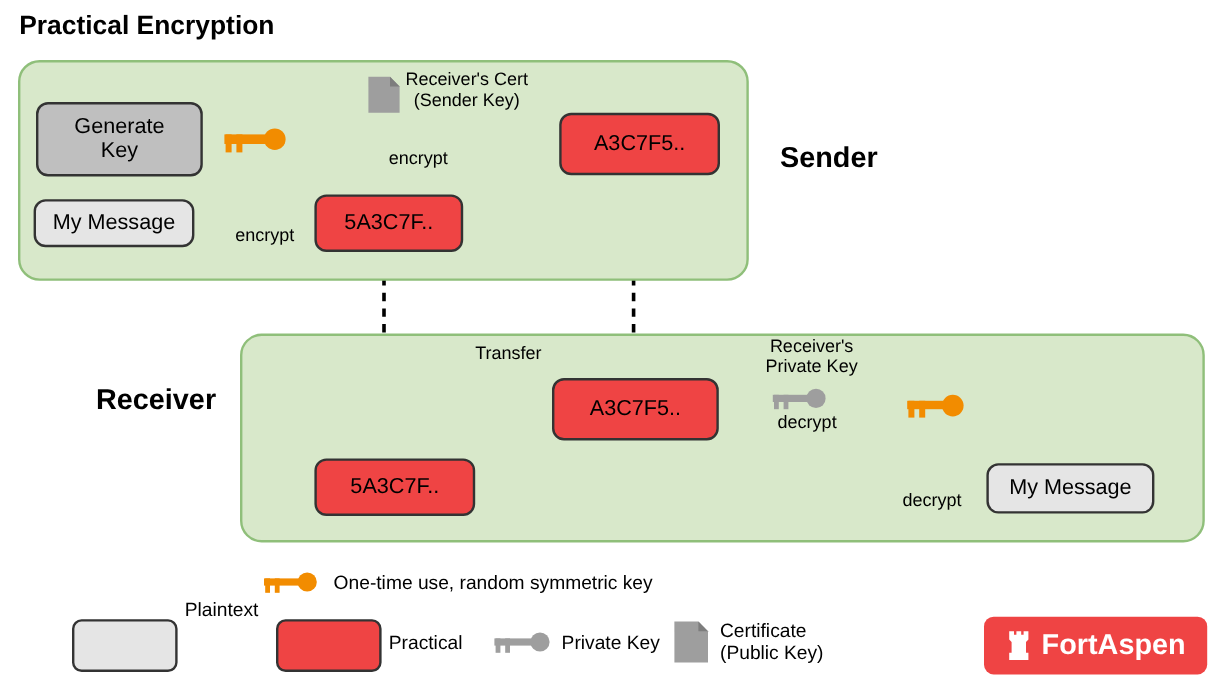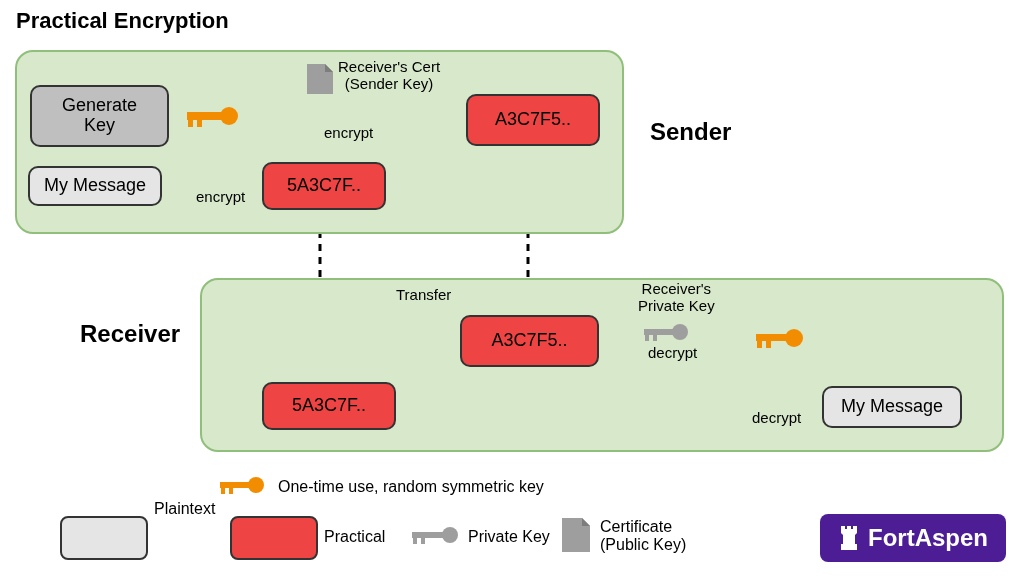--- a/index.html
+++ b/index.html
@@ -55,21 +55,21 @@
     position: absolute;
     width: 84px; height: 40px;
     border: 2px solid #333;
     border-radius: 8px;
   }
   .legend-text { position: absolute; font-size: 16px; }
 
   .logo {
     position: absolute;
     right: 18px; bottom: 14px;
-    background: #4c1d95;
+    background: #ef4444;
     color: #fff;
     font-weight: bold;
     font-size: 24px;
     padding: 10px 18px;
     border-radius: 8px;
     display: flex;
     align-items: center;
     gap: 8px;
   }
 </style>

